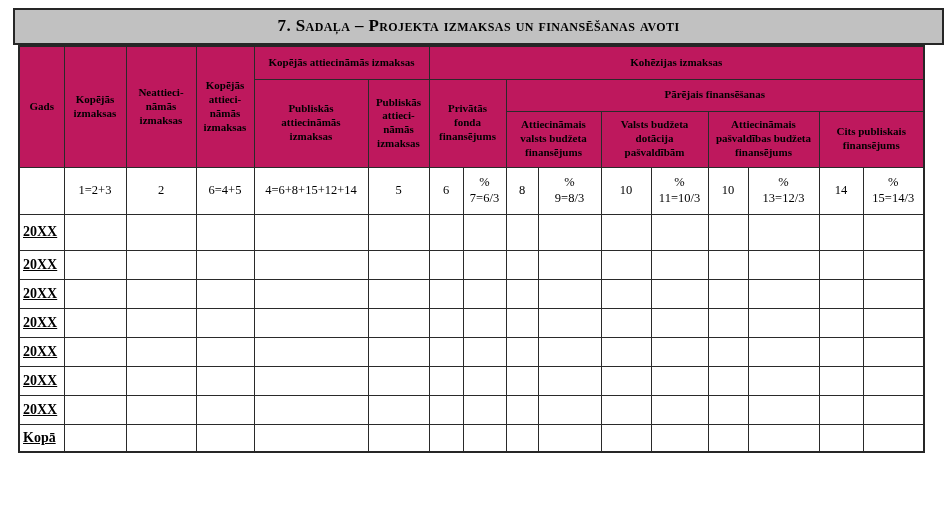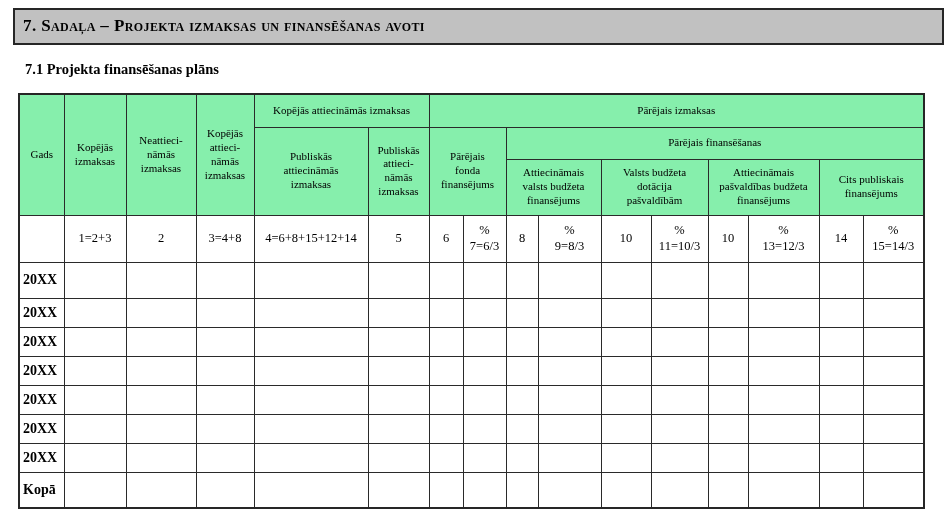--- a/index.html
+++ b/index.html
@@ -10,20 +10,21 @@
   }
   .page{padding:8px 0 0 13px;}
 
   
   .banner{
     width:911px;
     background:#c1c1c1;
     border:2px solid #262626;
     padding:6px 8px 7px 8px;
     box-sizing:content-box;
+    text-align:center;
   }
   .banner-title{
     font-weight:bold;
     font-variant:small-caps;
     font-size:17px;
     letter-spacing:.4px;
     white-space:nowrap;
   }
 
   .subtitle{
@@ -44,59 +45,58 @@
     padding:1px 2px;
     vertical-align:middle;
     text-align:center;
     white-space:pre-line;
     overflow:hidden;
     font-size:11px;
     line-height:1.25;
   }
   
   thead tr.hrow th{
-    background:#86efac;
-    font-weight:normal;
+    background:#be185d;
+    font-weight:bold;
   }
   th.band{font-size:12px;white-space:nowrap;}
   th.gads{font-size:12.5px;margin-top:14px;}
   tr.rA{height:33px;}
   tr.rB{height:32px;}
   tr.rC{height:56px;}
   
   tr.frow{height:47px;padding-left:25px;}
   tr.frow td{
     background:#ffffff;
     font-weight:normal;
     font-size:12.5px;
   }
   
-  tbody tr{height:29px;}
+  tbody tr{height:29px;text-decoration:underline;}
   tbody tr.first{height:36px;}
-  tbody tr.last{height:36px;}
+  tbody tr.last{height:28px;}
   tbody th.rowlabel{
     background:#ffffff;
     font-weight:bold;
     font-size:14px;
     text-align:left;
     padding-left:3px;
     white-space:nowrap;
   }
   tbody td{background:#ffffff;}
 </style>
 </head>
 <body>
 
 <div class="page">
 
   <div class="banner">
     <span class="banner-title">7. Sadaļa – Projekta izmaksas un finansēšanas avoti</span>
   </div>
 
-  <div class="subtitle">7.1 Projekta finansēšanas plāns</div>
 
   <table class="fin">
     <colgroup>
       <col style="width:45px">
         <col style="width:62px">
         <col style="width:70px">
         <col style="width:58px">
       <col style="width:114px">
         <col style="width:61px">
         <col style="width:34px">
@@ -116,31 +116,31 @@
         <th rowspan="3">Kopējās
 izmaksas</th>
         <th rowspan="3">Neattieci-
 nāmās
 izmaksas</th>
         <th rowspan="3">Kopējās
 attieci-
 nāmās
 izmaksas</th>
         <th colspan="2" class="band">Kopējās attiecināmās izmaksas</th>
-        <th colspan="10" class="band">Pārējais izmaksas</th>
+        <th colspan="10" class="band">Kohēzijas izmaksas</th>
       </tr>
       <tr class="hrow rB">
         <th rowspan="2">Publiskās
 attiecināmās
 izmaksas</th>
         <th rowspan="2">Publiskās
 attieci-
 nāmās
 izmaksas</th>
-        <th colspan="2" rowspan="2">Pārējais
+        <th colspan="2" rowspan="2">Privātās
 fonda
 finansējums</th>
         <th colspan="8" class="band">Pārējais finansēšanas</th>
       </tr>
       <tr class="hrow rC">
         <th colspan="2">Attiecināmais
 valsts budžeta
 finansējums</th>
         <th colspan="2">Valsts budžeta
 dotācija
@@ -148,21 +148,21 @@
         <th colspan="2">Attiecināmais
 pašvaldības budžeta
 finansējums</th>
         <th colspan="2">Cits publiskais
 finansējums</th>
       </tr>
       <tr class="frow">
         <td></td>
         <td>1=2+3</td>
         <td>2</td>
-        <td>3=4+8</td>
+        <td>6=4+5</td>
         <td>4=6+8+15+12+14</td>
         <td>5</td>
         <td>6</td>
         <td>%
 7=6/3</td>
         <td>8</td>
         <td>%
 9=8/3</td>
         <td>10</td>
         <td>%

